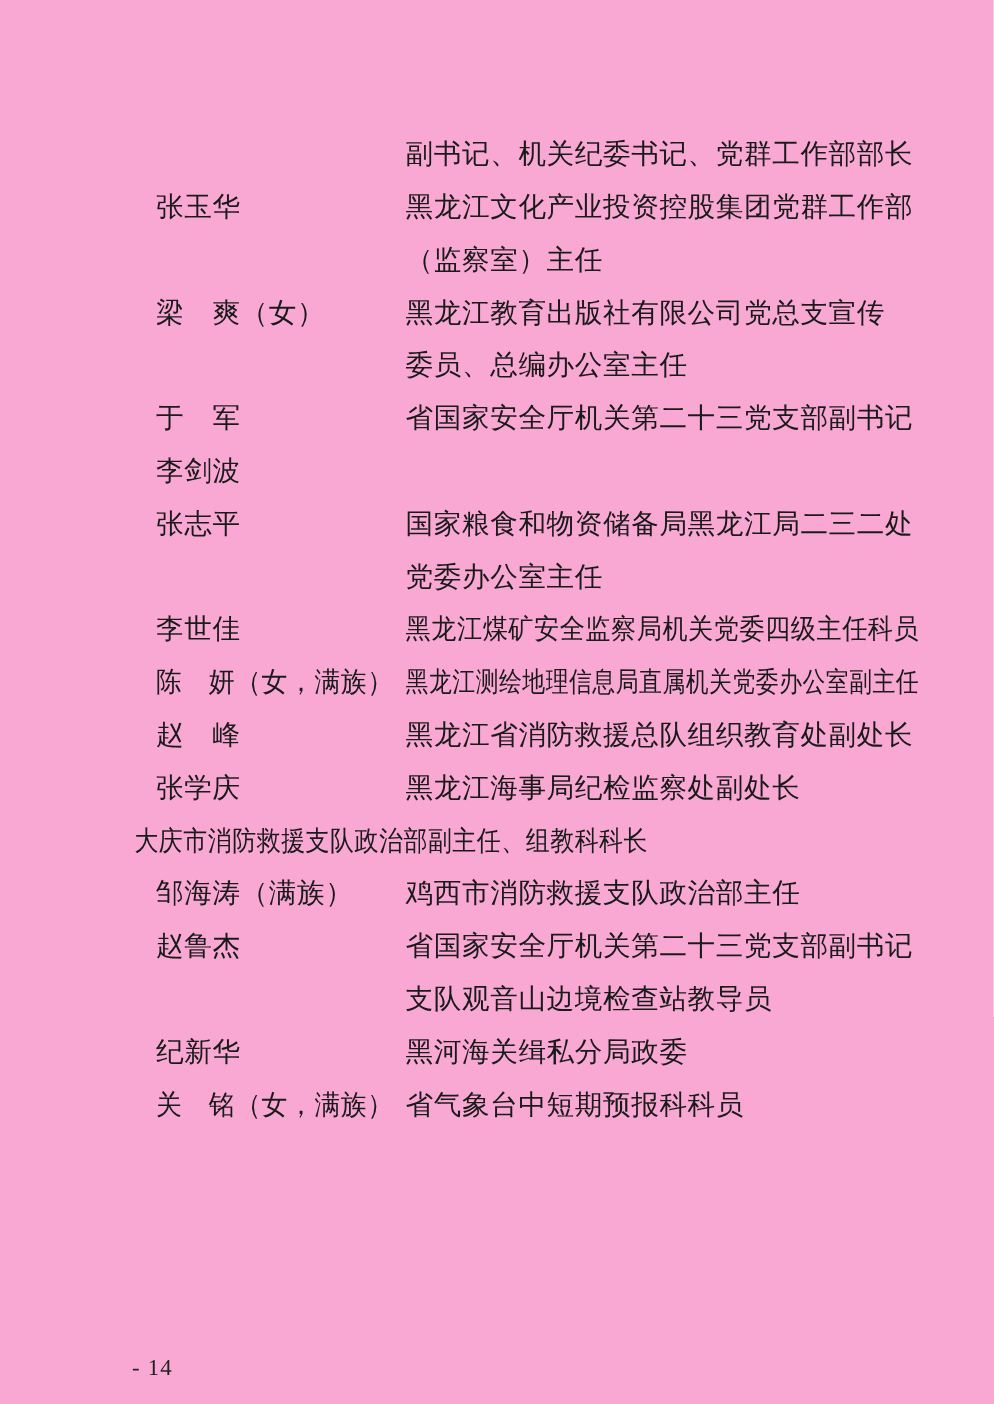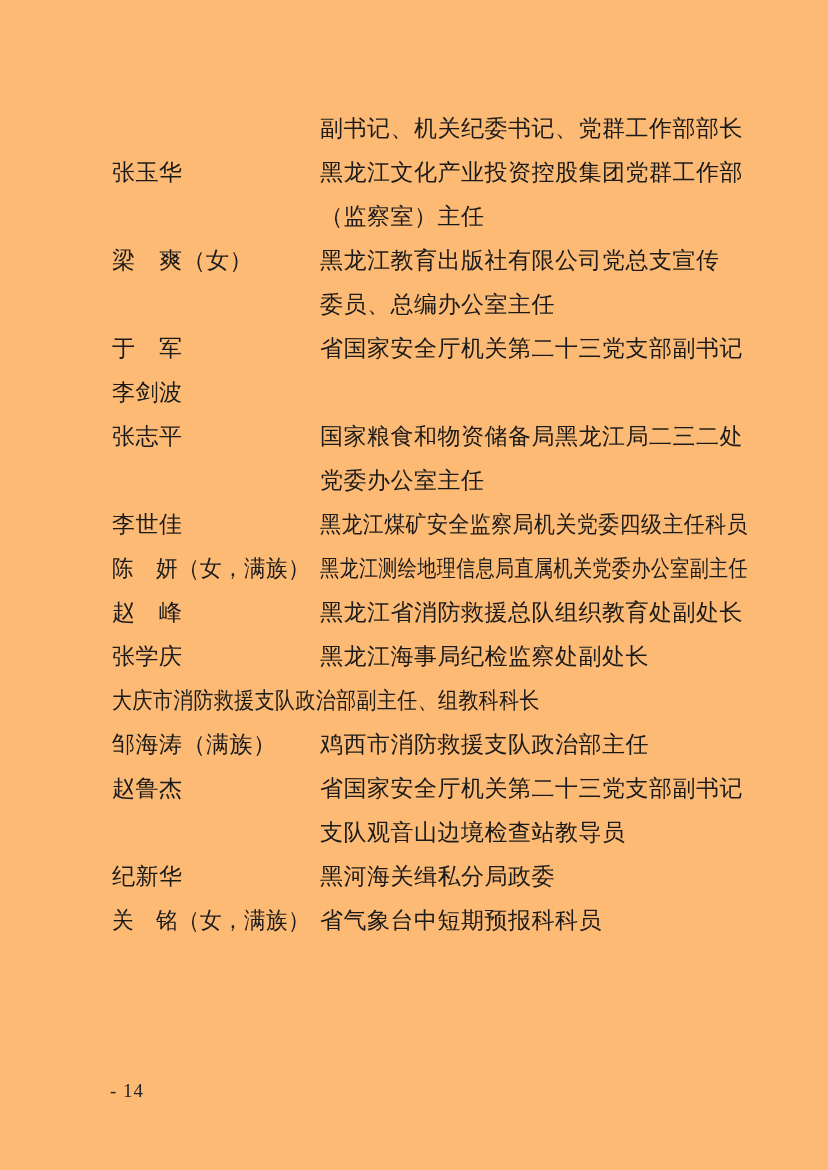--- a/index.html
+++ b/index.html
@@ -8,56 +8,57 @@
     height: 1170px;
     background: #ffffff;
     position: relative;
     overflow: hidden;
     font-family: "Liberation Sans", sans-serif;
     color: #1a1a1a;
   }
   .page {
     position: absolute;
     inset: 0;
-    background: #fdba74;
+    background: #f9a8d4;
   }
   .roster {
     position: absolute;
     top: 106px;
     left: 112px;
     width: 636px;
     font-size: 23px;
     line-height: 44px;
     letter-spacing: 0.5px;
   }
   .entry { display: flex; align-items: flex-start; }
   .name-cell {
     width: 208px;
     flex: 0 0 208px;
+    margin-left: 18px;
     --fit-max: 198;
   }
   .pos-cell {
     flex: 1 1 auto;
     min-width: 0;
     --fit-max: 428;
   }
   .line {
     height: 44px;
     white-space: nowrap;
     overflow: visible;
   }
   .fit {
     display: inline-block;
     transform-origin: 0 50%;
     white-space: nowrap;
   }
   .page-number {
     position: absolute;
     left: 110px;
-    top: 1078px;
+    top: 1128px;
     font-family: "Liberation Serif", serif;
     font-size: 19px;
     line-height: 26px;
     letter-spacing: 1px;
     color: #222222;
   }
 </style>
 </head>
 <body>
 

